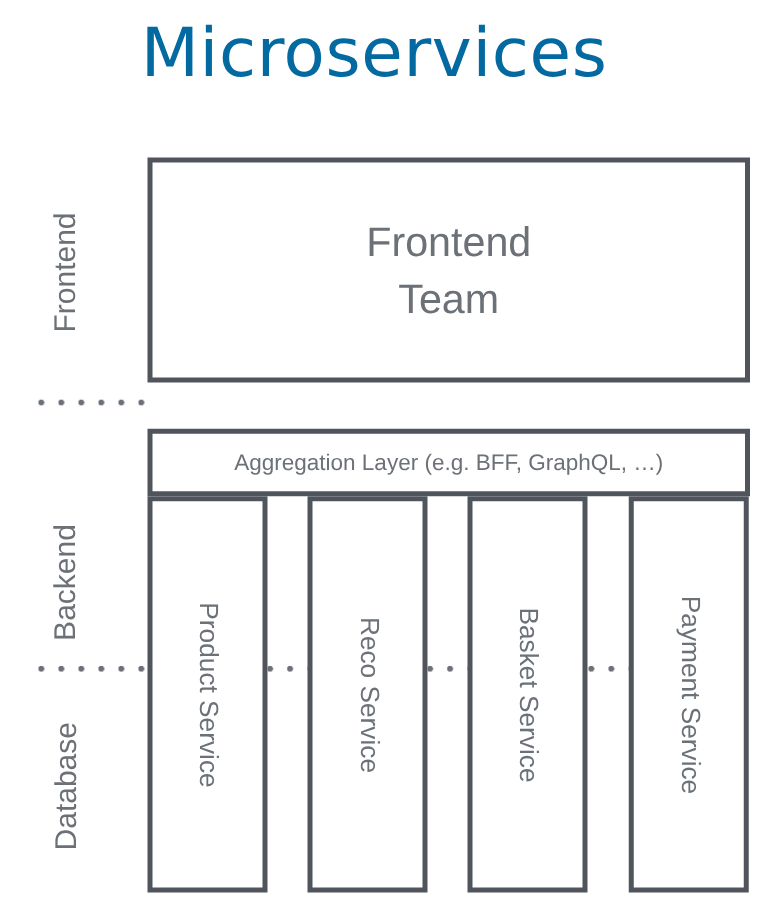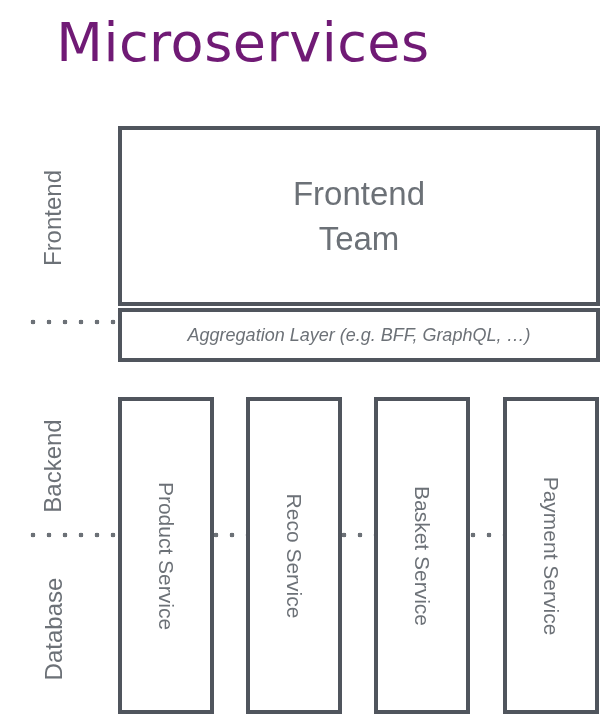--- a/index.html
+++ b/index.html
@@ -15,26 +15,26 @@
     font-family: "Liberation Sans", sans-serif;
     -webkit-font-smoothing: antialiased;
   }
 
   
   #diagram-title {
     position: absolute;
     left: 0;
     top: 4px;
     width: 486px;
-    text-align: center;
+    text-align: right;
     font-family: "DejaVu Sans", sans-serif;
     font-size: 54px;
     font-weight: 400;
     letter-spacing: 0.5px;
-    color: #701a75;
+    color: #0369a1;
     line-height: 78px;
     white-space: nowrap;
   }
 
   
   .box {
     position: absolute;
     box-sizing: border-box;
     border: 4px solid #50555d;
     background: #ffffff;
@@ -55,24 +55,23 @@
     font-size: 33px;
     line-height: 45px;
     text-align: center;
     color: #6c7177;
     white-space: pre-line;
   }
 
   
   #aggregation-layer-box {
     left: 118px;
-    top: 308px;
+    top: 343px;
     width: 482px;
     height: 54px;
-    font-style: italic;
   }
   #aggregation-layer-box .box-label {
     font-size: 18px;
     line-height: 22px;
     color: #6c7177;
     white-space: nowrap;
   }
 
   
   .service-box {

